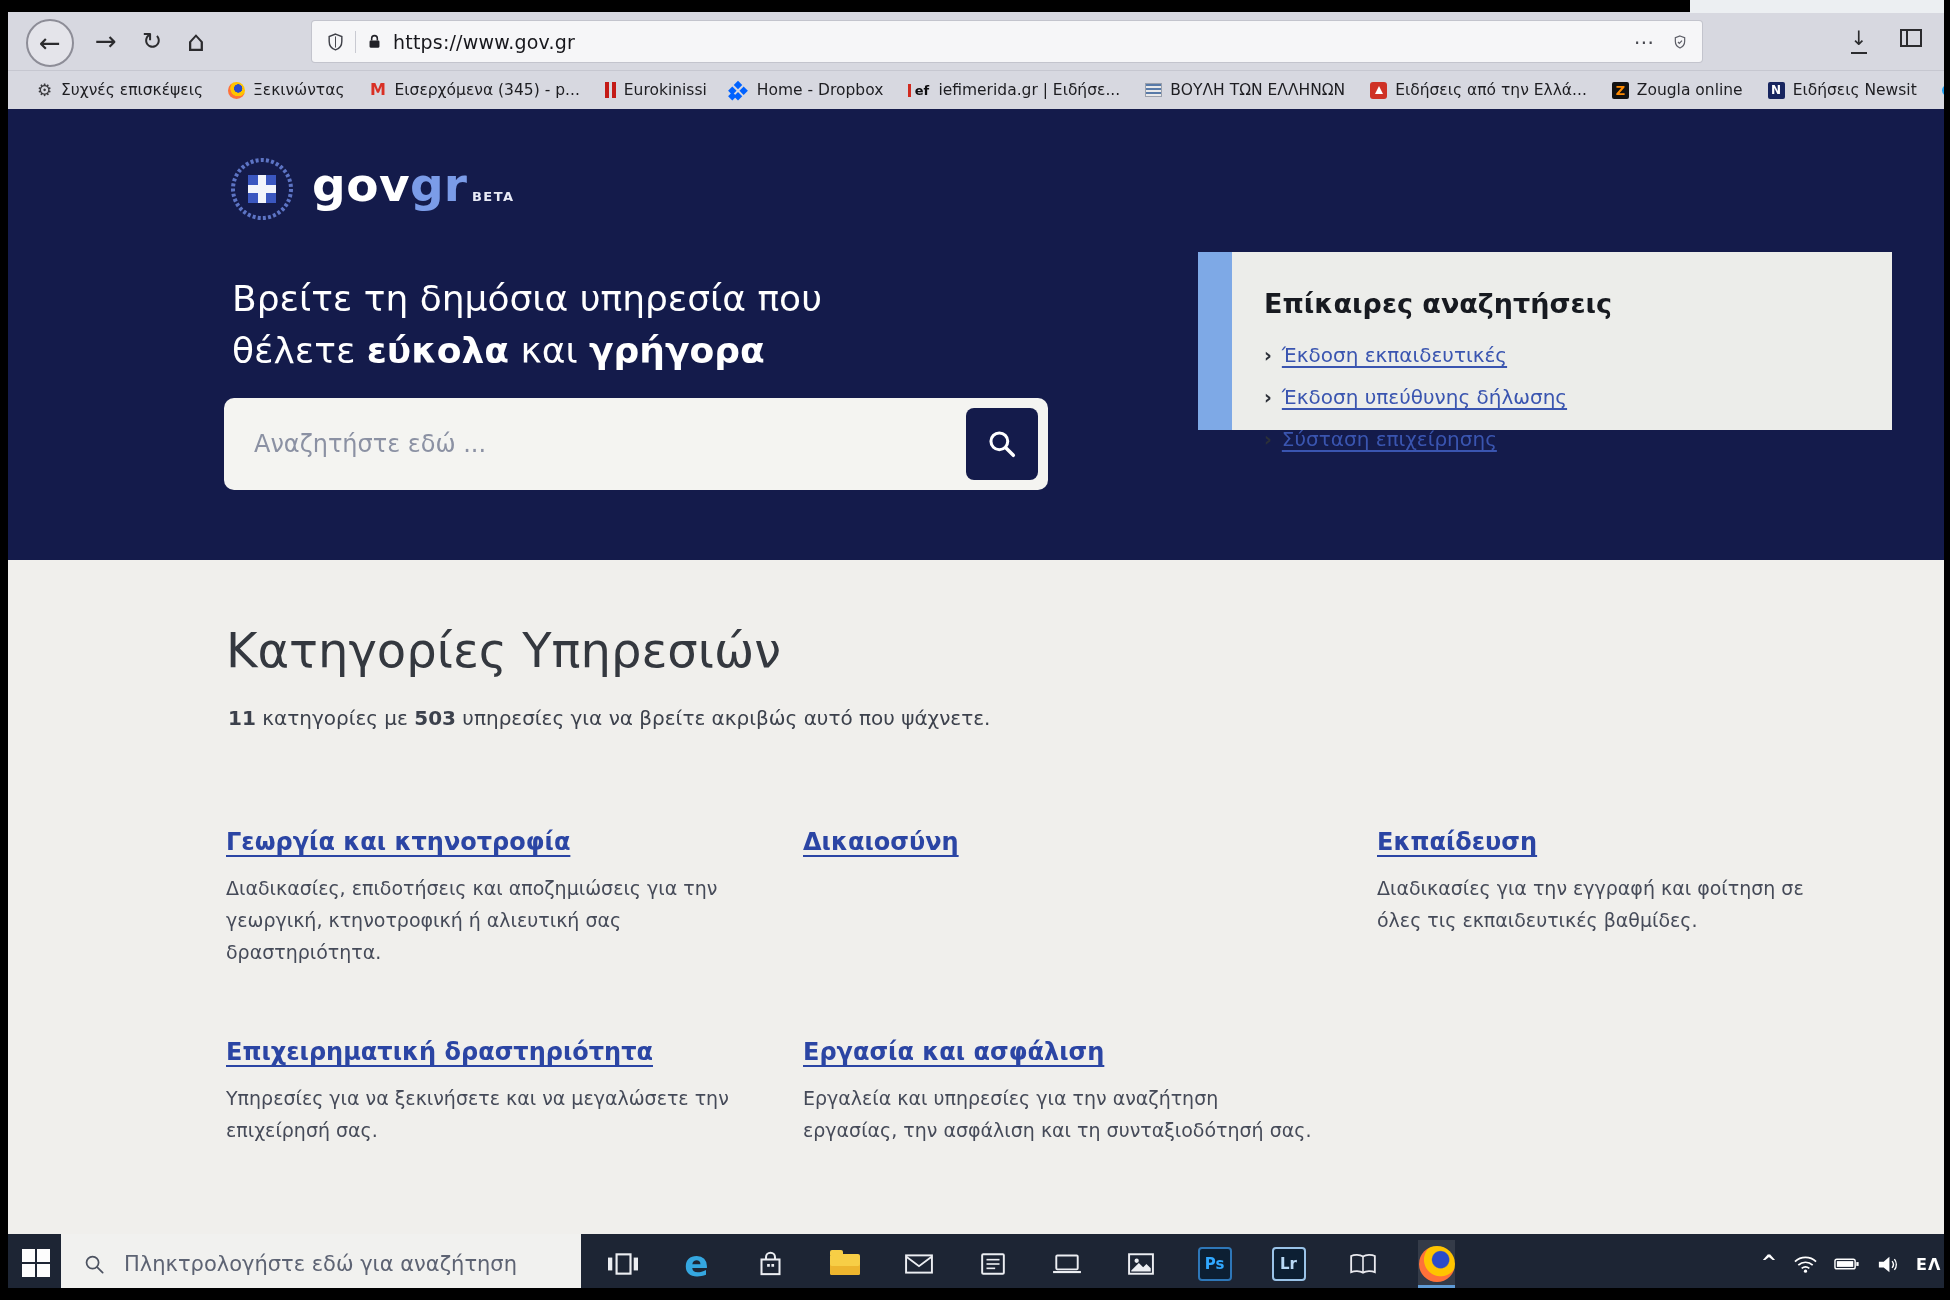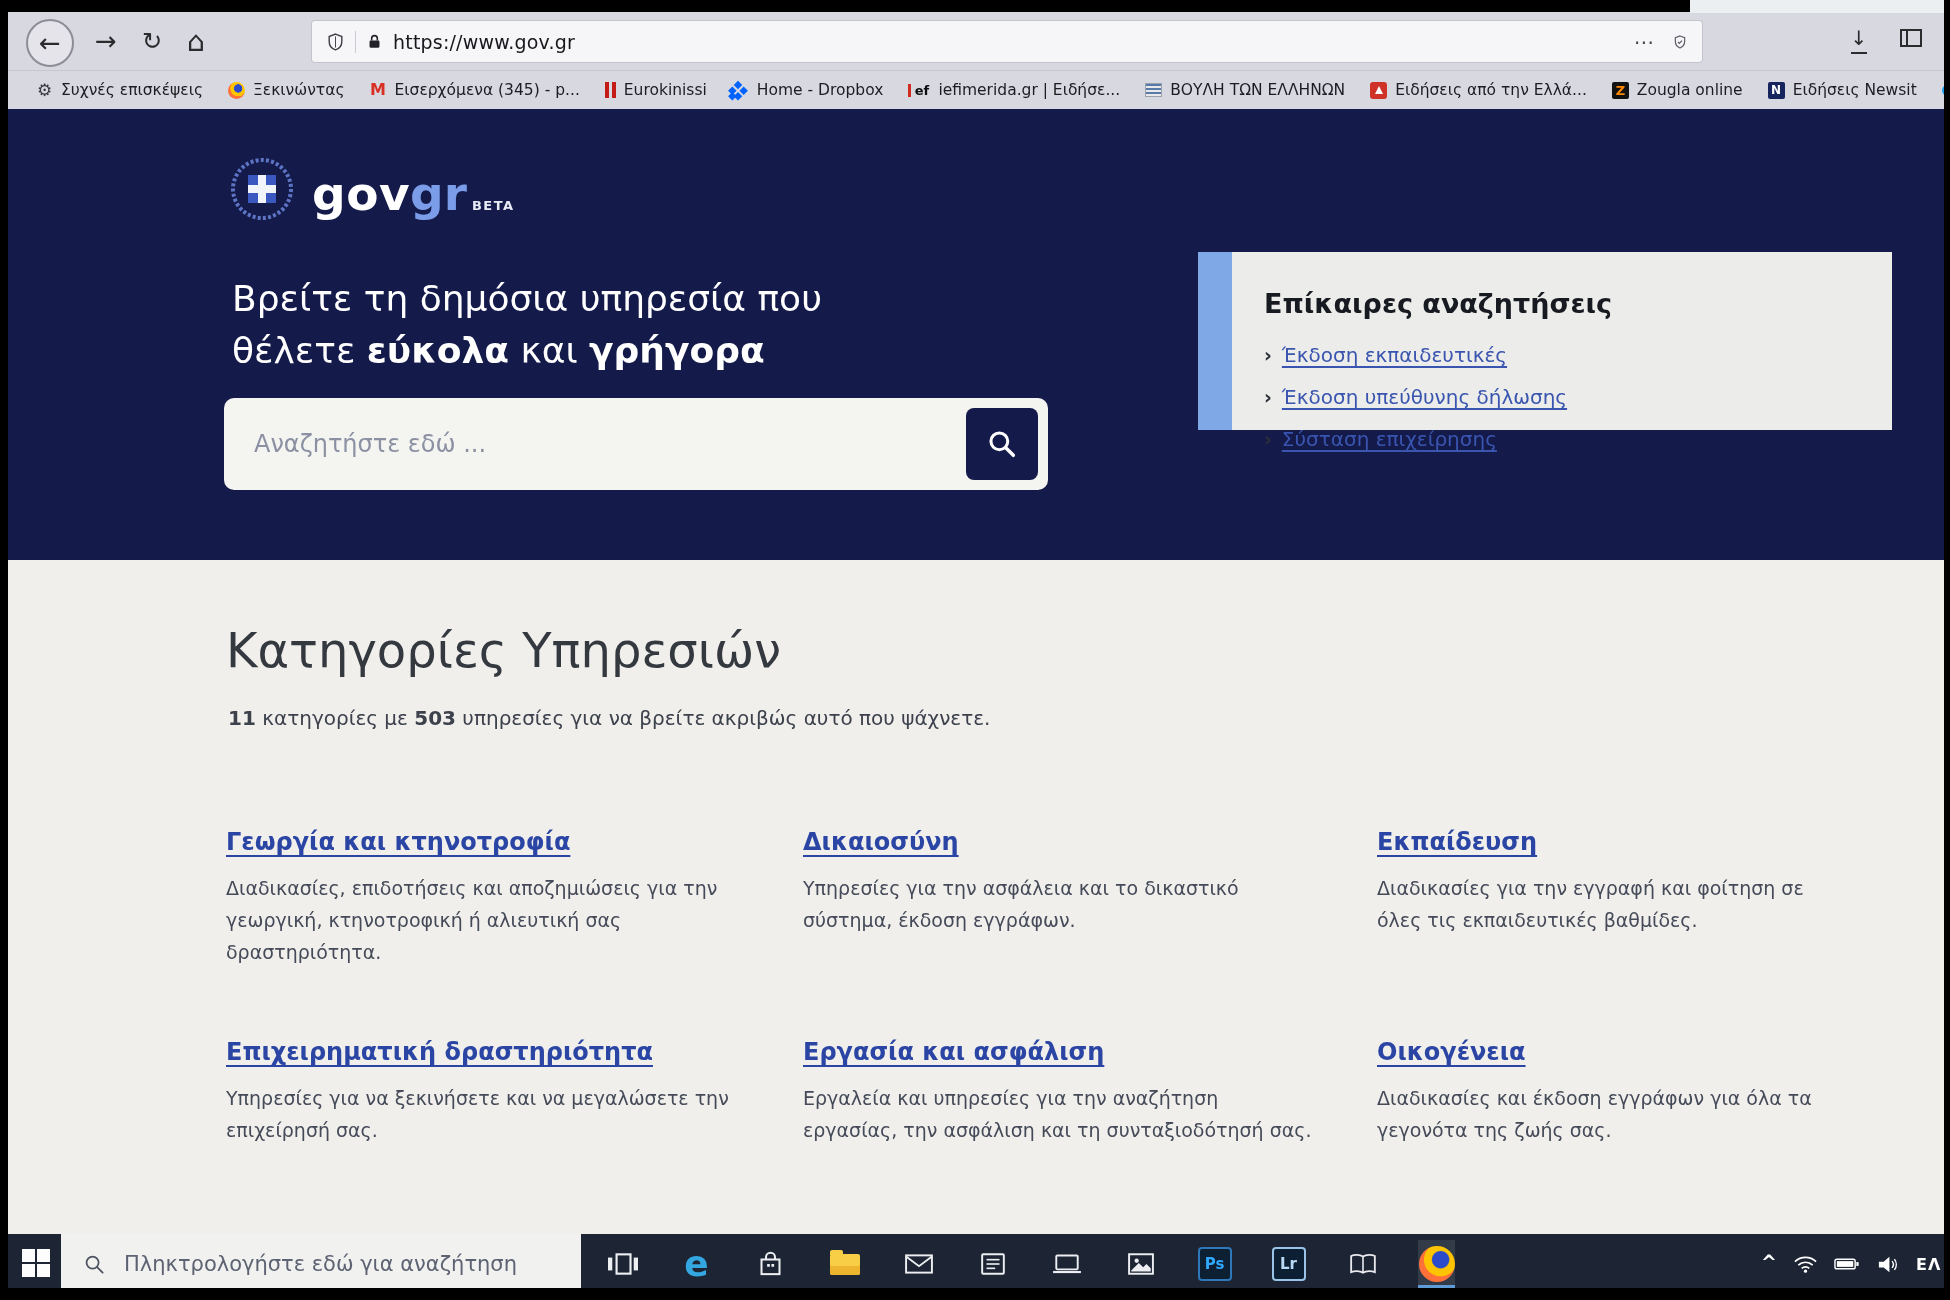--- a/index.html
+++ b/index.html
@@ -46,21 +46,21 @@
   .icon-parliament{background:repeating-linear-gradient(180deg,#587aa8 0 2px,#e9e9ea 2px 4px);border:1px solid #9aa0ac;width:15px;height:12px;}
   .icon-news-flame{background:#cf3226;border-radius:3px;position:relative;}
   .icon-news-flame::after{content:"";position:absolute;left:4.5px;top:4px;border-left:4px solid transparent;border-right:4px solid transparent;border-bottom:8px solid #fff;}
   .icon-zougla{background:#121212;color:#ff8a00;font-weight:800;font-size:13px;border-radius:2px;}
   .icon-newsit{background:#17255f;color:#fff;font-weight:800;font-size:12px;border-radius:2px;}
   .icon-twitter{background:#1da1f2;border-radius:62% 70% 28% 65%;width:16px;height:13px;}
 
   
   .page{position:absolute;left:0;top:97px;right:0;bottom:60px;background:#f0efec;}
   .hero{position:absolute;left:0;top:0;right:0;height:451px;background:#141b4b;}
-  .logo{position:absolute;left:222px;top:48px;display:flex;align-items:flex-end;}
+  .logo{position:absolute;left:222px;top:48px;display:flex;align-items:flex-start;}
   .logo-text{margin-left:18px;display:flex;align-items:baseline;}
   .logo-gov{font-size:47px;font-weight:800;color:#fff;letter-spacing:.5px;}
   .logo-gr{font-size:47px;font-weight:800;color:#7b9ce8;}
   .logo-beta{font-size:13px;font-weight:700;color:#e8eaf5;margin-left:5px;letter-spacing:1.5px;}
   .hero-h1{position:absolute;left:224px;top:164px;font-size:36px;line-height:52px;color:#fff;font-weight:400;}
   .hero-h1 b{font-weight:800;}
   .search-box{position:absolute;left:216px;top:289px;width:824px;height:92px;background:#f4f4f1;border-radius:10px;}
   .search-input{position:absolute;left:0;top:0;width:100%;height:100%;border:none;background:transparent;
       padding-left:30px;font-size:24px;color:#3a3f4e;font-family:inherit;box-sizing:border-box;outline:none;}
   .search-input::placeholder{color:#8b91a3;opacity:1;}
@@ -289,42 +289,37 @@
       </div>
       <div class="cats">
 
           <div class="cat">
             <a>Γεωργία και κτηνοτροφία</a>
             <p>Διαδικασίες, επιδοτήσεις και αποζημιώσεις για την γεωργική, κτηνοτροφική ή αλιευτική σας δραστηριότητα.</p>
           </div>
 
           <div class="cat">
             <a>Δικαιοσύνη</a>
-            <p>Υπηρεσίες για την ασφάλεια και το δικαστικό σύστημα, έκδοση εγγράφων.</p>
           </div>
 
           <div class="cat">
             <a>Εκπαίδευση</a>
             <p>Διαδικασίες για την εγγραφή και φοίτηση σε όλες τις εκπαιδευτικές βαθμίδες.</p>
           </div>
 
           <div class="cat">
             <a>Επιχειρηματική δραστηριότητα</a>
             <p>Υπηρεσίες για να ξεκινήσετε και να μεγαλώσετε την επιχείρησή σας.</p>
           </div>
 
           <div class="cat">
             <a>Εργασία και ασφάλιση</a>
             <p>Εργαλεία και υπηρεσίες για την αναζήτηση εργασίας, την ασφάλιση και τη συνταξιοδότησή σας.</p>
           </div>
 
-          <div class="cat">
-            <a>Οικογένεια</a>
-            <p>Διαδικασίες και έκδοση εγγράφων για όλα τα γεγονότα της ζωής σας.</p>
-          </div>
         </div>
     </div>
   </div>
 
   <div class="taskbar">
     <div class="start" title="">
       <span></span>
         <span></span>
         <span></span>
         <span></span>

